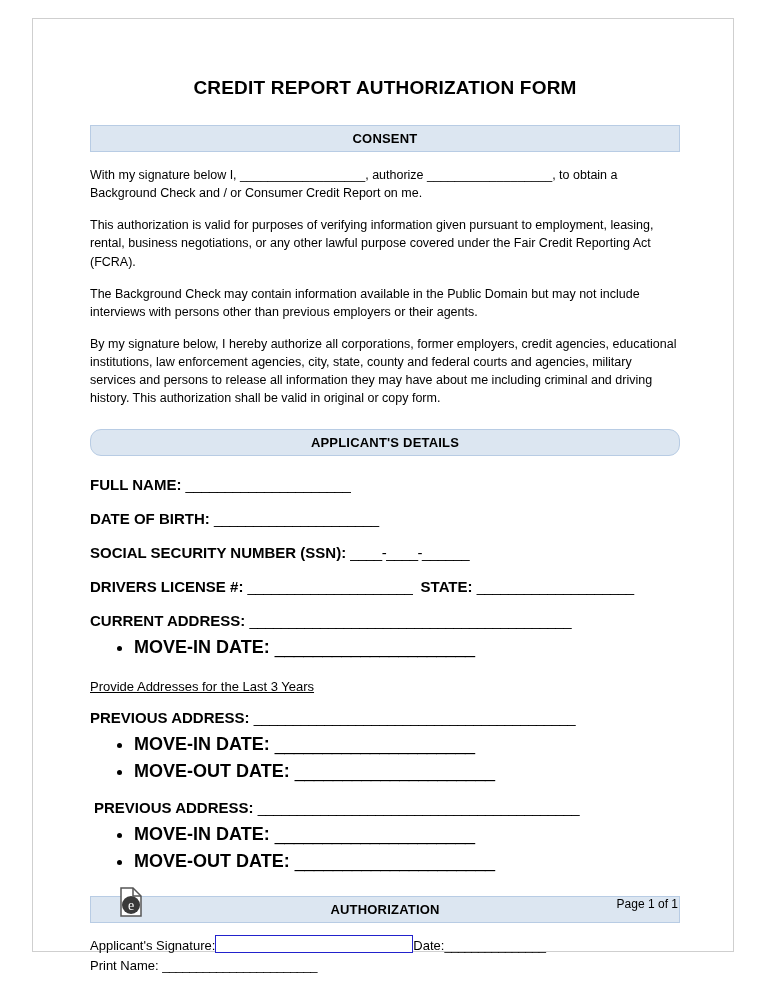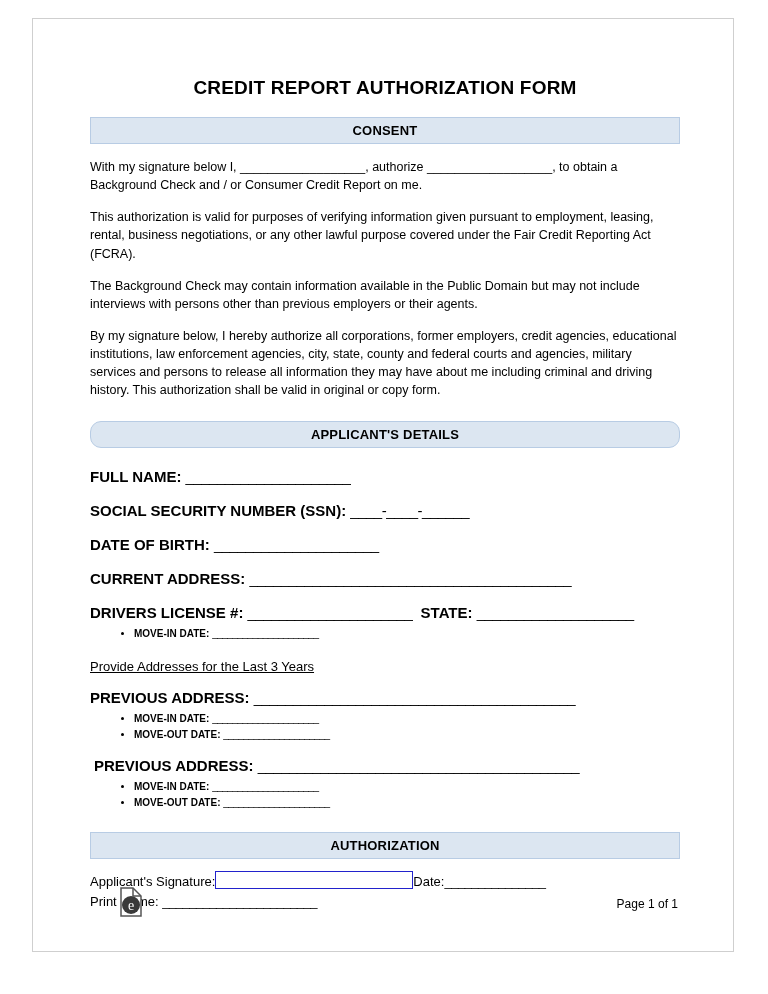--- a/index.html
+++ b/index.html
@@ -32,21 +32,21 @@
     height: 100%;
   }
   .doc-title {
     margin-top: 58px;
     text-align: center;
     font-size: 19px;
     font-weight: bold;
     letter-spacing: 0.2px;
   }
   .section-bar {
-    margin-top: 18px;
+    margin-top: 26px;
     background: #dce6f1;
     border: 1px solid #b8cce4;
     text-align: center;
     font-weight: bold;
     font-size: 13px;
     padding: 5px 0 5px 0;
     letter-spacing: 0.2px;
   }
   p.body-text {
     font-size: 12.5px;
@@ -72,21 +72,21 @@
   .blank {
     font-weight: normal;
     letter-spacing: -0.5px;
   }
   ul.bullets {
     margin: 4px 0 0 0;
     padding-left: 44px;
     list-style: disc;
   }
   ul.bullets li {
-    font-size: 10px;
+    font-size: 18px;
     font-weight: bold;
     margin-top: 2px;
     line-height: 1.4;
   }
   .center-note {
     text-align: left;
     margin-top: 18px;
     font-size: 13px;
     text-decoration: underline;
   }
@@ -153,33 +153,33 @@
 
     <div class="section-bar" style="margin-top:22px;border-radius:11px;">APPLICANT'S DETAILS</div>
 
     <div class="fields">
 
       <div class="field-row">
         <span class="lbl">FULL NAME</span><span class="lbl">: </span><span class="blank">_____________________</span>
       </div>
 
       <div class="field-row">
+        <span class="lbl">DATE OF BIRTH</span><span class="lbl">: </span><span class="blank">_____________________</span>
+      </div>
+
+      <div class="field-row">
         <span class="lbl">SOCIAL SECURITY NUMBER (SSN)</span><span class="lbl">: </span><span class="blank">____-____-______</span>
       </div>
 
       <div class="field-row">
-        <span class="lbl">DATE OF BIRTH</span><span class="lbl">: </span><span class="blank">_____________________</span>
+        <span class="lbl">DRIVERS LICENSE #</span><span class="lbl">: </span><span class="blank">_____________________</span><span class="lbl">&nbsp; </span><span class="lbl">STATE</span><span class="lbl">: </span><span class="blank">____________________</span>
       </div>
 
       <div class="field-row">
         <span class="lbl">CURRENT ADDRESS</span><span class="lbl">: </span><span class="blank">_________________________________________</span>
-      </div>
-
-      <div class="field-row">
-        <span class="lbl">DRIVERS LICENSE #</span><span class="lbl">: </span><span class="blank">_____________________</span><span class="lbl">&nbsp; </span><span class="lbl">STATE</span><span class="lbl">: </span><span class="blank">____________________</span>
       </div>
       <ul class="bullets">
         <li>
           <span class="lbl">MOVE-IN DATE</span><span class="lbl">: </span><span class="blank">_____________________</span>
         </li>
       </ul>
 
       <div class="center-note">Provide Addresses for the Last 3 Years</div>
 
       <div class="field-row">

